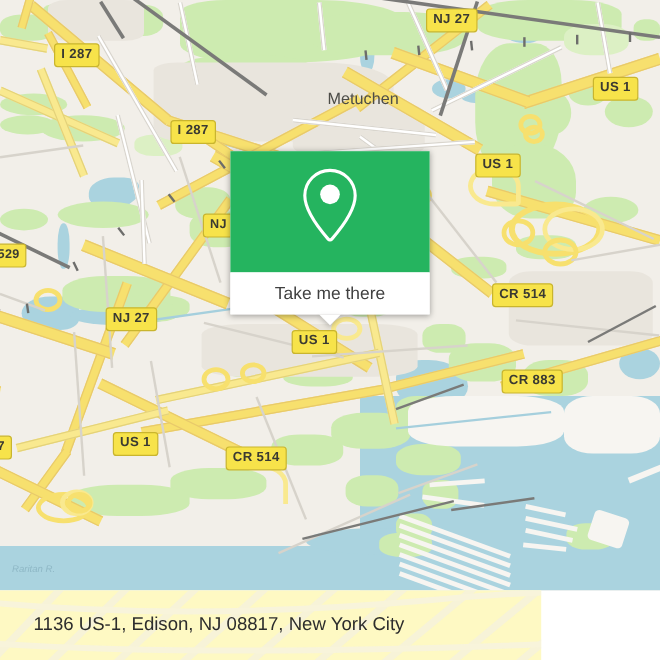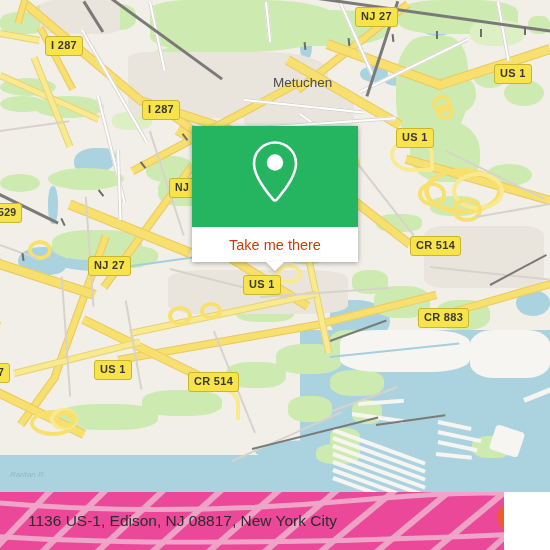--- a/index.html
+++ b/index.html
@@ -45,27 +45,27 @@
           padding:0 6px;box-sizing:border-box;}
   #attrib span{font-size:11.5px;color:#3d3d3d;white-space:nowrap;}
 
   
   #card{position:absolute;left:192px;top:126px;width:166px;height:136px;
         background:#fff;box-shadow:0 1px 5px rgba(0,0,0,.35);}
   #card-green{position:relative;width:166px;height:101px;background:#25b45f;}
   #card-pin{position:absolute;left:50%;top:50%;transform:translate(-50%,-52%);}
   #card-foot{position:relative;width:166px;height:35px;display:flex;align-items:center;
              justify-content:center;background:#fff;}
-  #card-foot span{font-size:14.5px;color:#c2410c;white-space:nowrap;}
+  #card-foot span{font-size:14.5px;color:#404040;white-space:nowrap;}
   #card-tail{position:absolute;left:50%;top:262px;transform:translateX(-50%);
              width:0;height:0;border-left:9px solid transparent;border-right:9px solid transparent;
              border-top:9px solid #fff;filter:drop-shadow(0 2px 2px rgba(0,0,0,.22));}
 
   
-  #footer{position:absolute;left:0;top:492px;width:504px;height:58px;background:#ec4899;overflow:hidden;}
+  #footer{position:absolute;left:0;top:492px;width:451px;height:58px;background:#fef9c3;overflow:hidden;}
   #footer-bglines{position:absolute;left:0;top:0;width:550px;height:58px;opacity:.55;}
   #footer-row{position:absolute;left:0;top:0;width:550px;height:58px;display:flex;
               align-items:center;justify-content:space-between;padding:0 22px 0 28px;box-sizing:border-box;}
   #addr{font-size:15.5px;color:#2d2d2d;white-space:nowrap;}
   #brand{display:flex;align-items:center;gap:2px;}
   #brand-word{font-size:31px;font-weight:bold;color:#231f20;letter-spacing:-1.1px;line-height:1;}
 </style>
 </head>
 <body>
 

